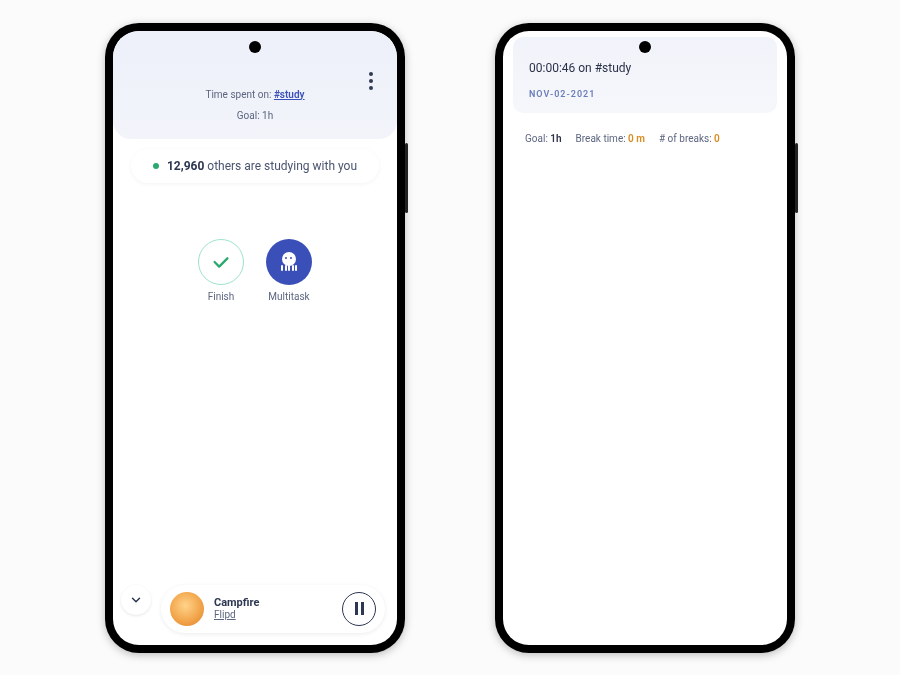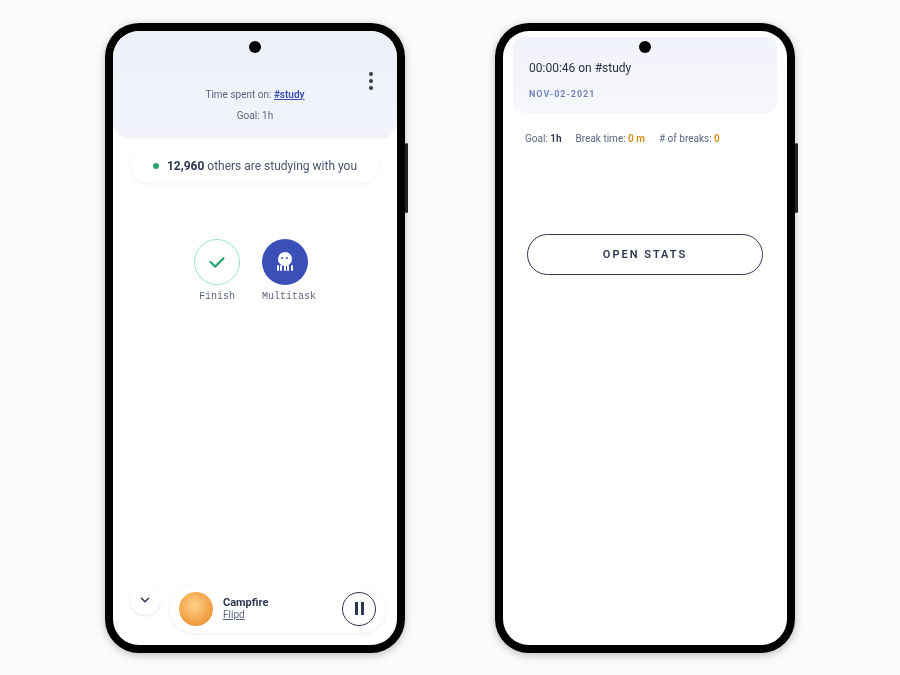--- a/index.html
+++ b/index.html
@@ -114,21 +114,20 @@
   }
   .pill .dot { width:6px; height:6px; border-radius:50%; background:#2aa86f; }
   .pill b { font-weight:700; color:#2e3752; }
 
   .controls {
     margin-top: 56px;
     display: flex;
     justify-content: center;
     align-items: flex-end;
     gap: 22px;
-    font-family: Liberation Mono, monospace;
   }
   .ctl { text-align:center; font-size:10px; color:#5c6680; }
   .circle {
     border-radius: 50%;
     display:flex;align-items:center;justify-content:center;
     cursor:pointer;
   }
   .finish-c {
     width:46px;height:46px;border:1.5px solid #9ce3c6;background:#fff;
     margin-bottom:6px;
@@ -147,21 +146,21 @@
   }
   .break-ring::after{
     content:"";position:absolute;inset:5px;border-radius:50%;background:#fff;
   }
   .break-inner{position:relative;z-index:2;display:flex;gap:4px;}
   .break-inner span{width:6px;height:24px;background:#f2a64c;border-radius:2px;}
 
   .player {
     position:absolute;
     bottom:12px;
-    left:17px;
+    left:8px;
     right:12px;
     display:flex;
     align-items:flex-start;
     gap:10px;
   }
   .collapse {
     width:30px;height:30px;border-radius:50%;background:#fff;
     display:flex;align-items:center;justify-content:center;
     box-shadow:0 1px 3px rgba(0,0,0,0.1);
     cursor:pointer;
@@ -346,16 +345,15 @@
       <span>
         <span>Break time:</span>
         <span class="accent">0 m</span>
       </span>
       <span>
         <span># of breaks:</span>
         <span class="accent">0</span>
       </span>
     </div>
 
-    <div class="open-stats">OPEN STATS</div>
 
   </div>
 </div>
 
 </body></html>

